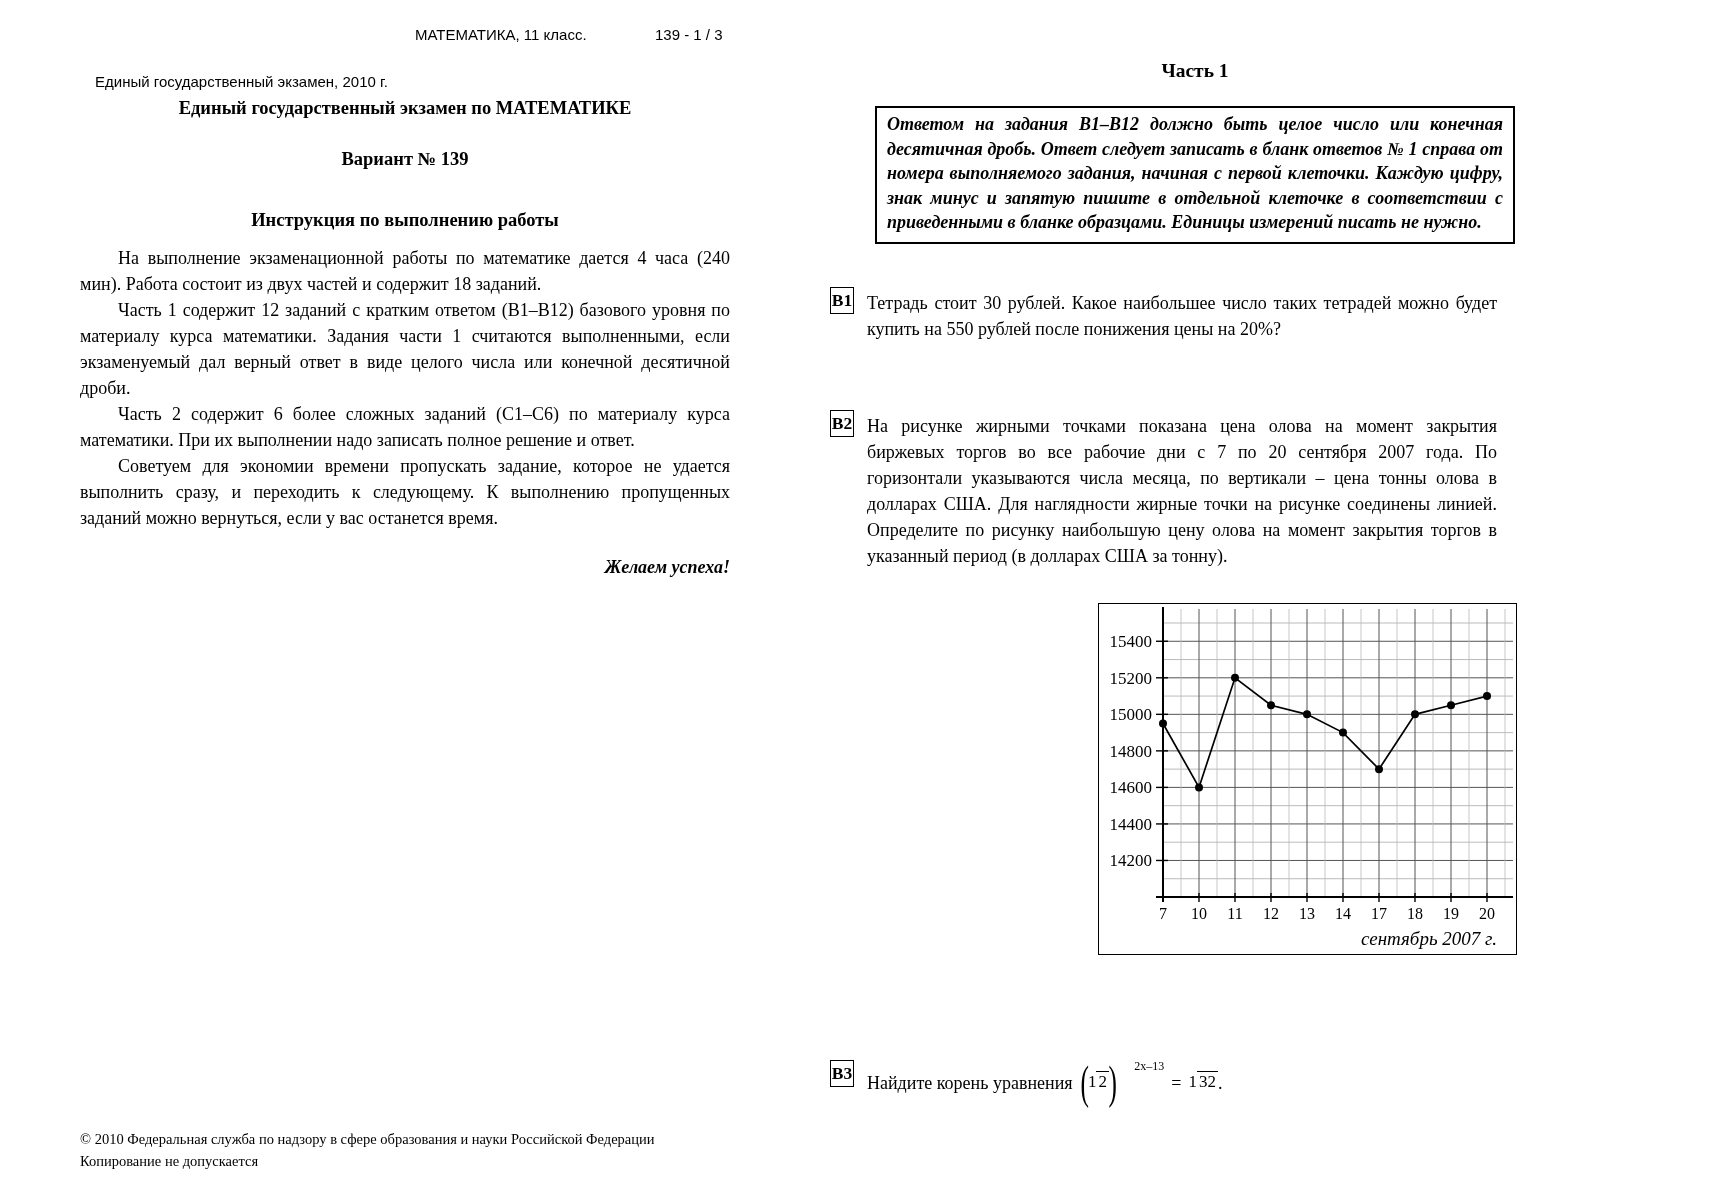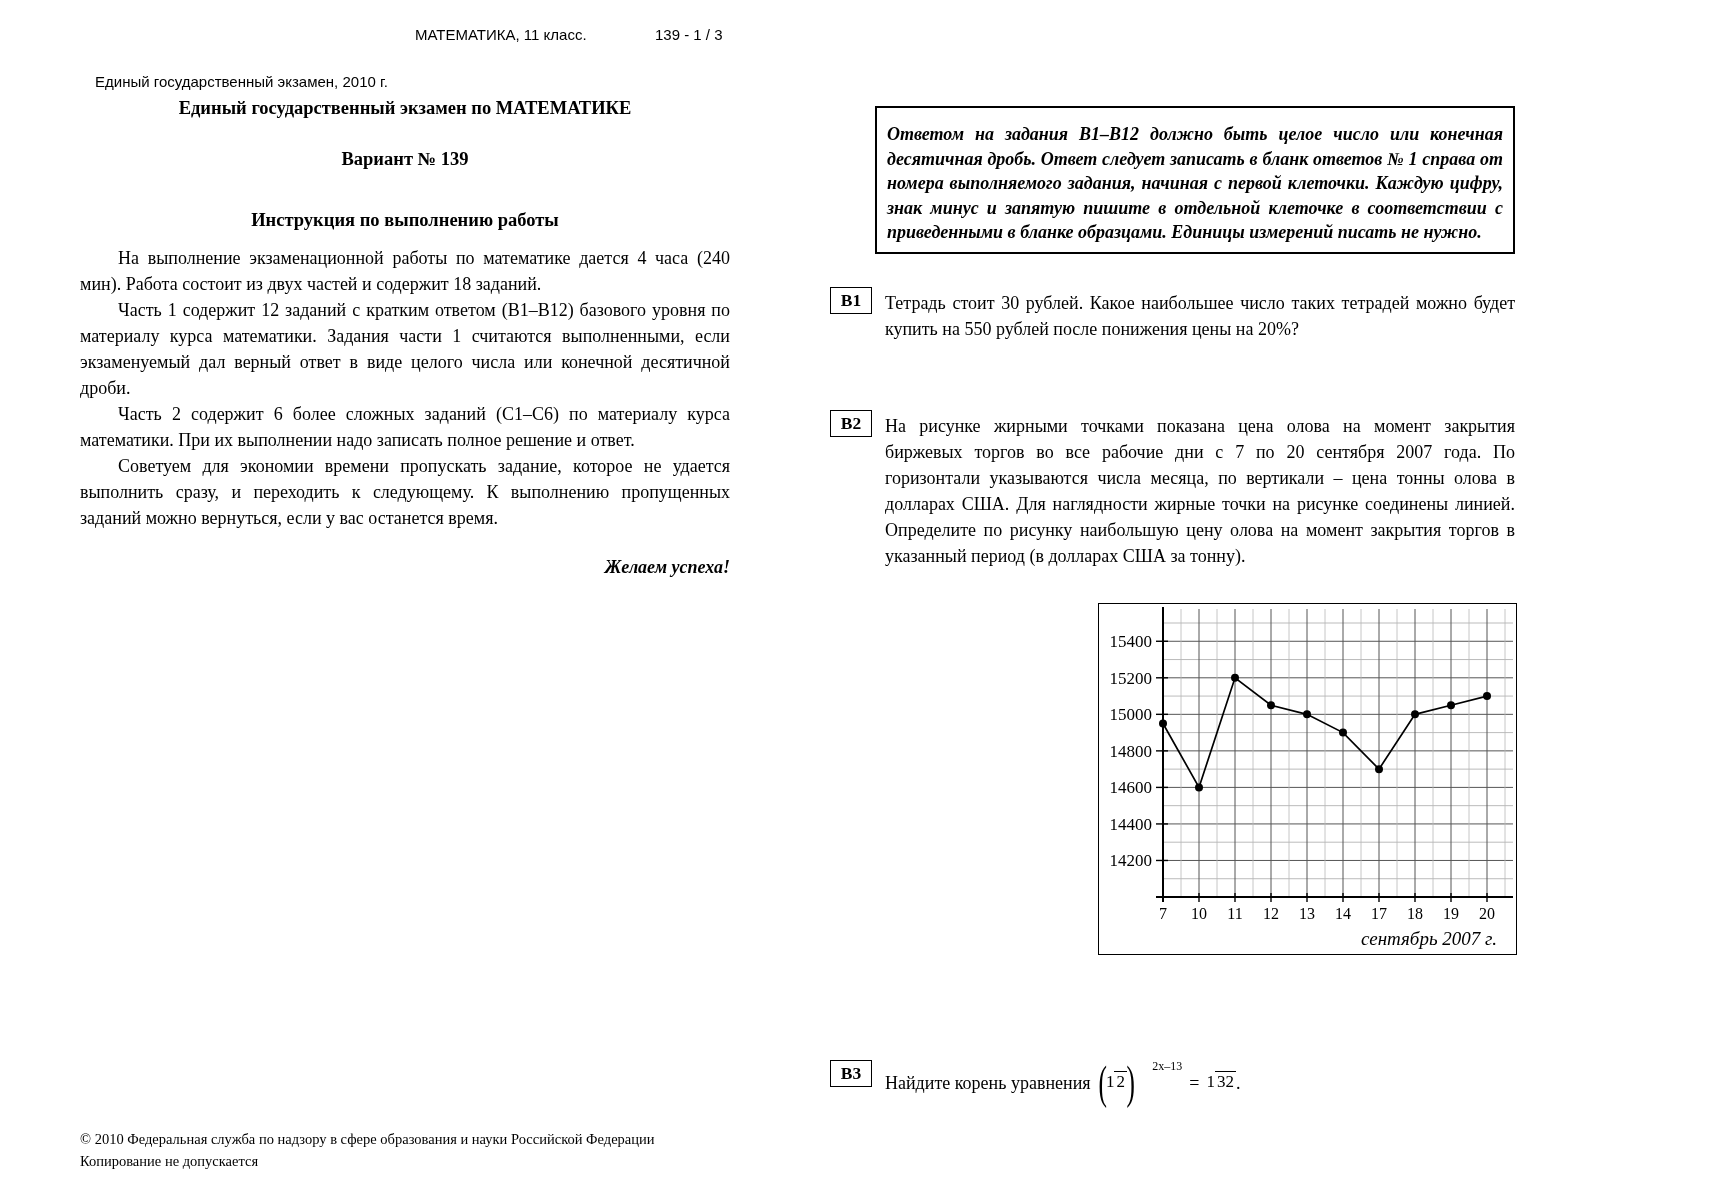--- a/index.html
+++ b/index.html
@@ -27,26 +27,26 @@
   
   .footer{position:absolute;left:80px;top:1128px;width:650px;text-align:left;
           font-size:14.5px;line-height:22px;}
   .footer b{font-weight:normal;}
 
   
   .right-col{position:absolute;left:830px;top:60px;width:690px;height:1120px;}
   .part-head{position:absolute;top:0;left:45px;width:640px;text-align:center;
              font-weight:bold;font-size:19.5px;margin:0;}
   .instr-box{position:absolute;top:46px;left:45px;width:640px;box-sizing:border-box;
-             border:2px solid #000;padding:14px 10px 7px;
+             border:2px solid #000;padding:4px 10px 7px;
              font-weight:bold;font-style:italic;font-size:18px;line-height:24.5px;
              text-align:justify;margin:0;}
   .task{position:absolute;left:0;display:flex;gap:13px;align-items:flex-start;}
   .task-b1{top:230px;} .task-b2{top:353px;font-family:Liberation Serif, serif;} .task-b3{top:1003px;}
-  .badge{flex:none;width:42px;height:27px;border:1.5px solid #000;
+  .badge{flex:none;width:24px;height:27px;border:1.5px solid #000;
          display:flex;align-items:center;justify-content:center;
          font-weight:bold;font-size:17.5px;margin-top:-3px;box-sizing:border-box;}
   .task-text{width:630px;font-size:18px;line-height:26px;text-align:justify;margin:0;}
   .task-b3 .task-text{text-align:left;display:flex;align-items:center;flex-wrap:nowrap;}
 
   
   .eq{display:inline-flex;align-items:center;margin-left:8px;}
   .eq .paren{font-size:46px;font-weight:normal;line-height:0.85;transform:scaleX(0.55);margin:0 -4px;}
   .eq .frac{display:inline-block;text-align:center;font-size:17px;line-height:1.2;}
   .eq .frac .den{border-top:1.4px solid #000;padding:0 2px;}
@@ -73,20 +73,21 @@
   <p class="variant">Вариант № 139</p>
   <p class="instr-head">Инструкция по выполнению работы</p>
   <p class="para">На выполнение экзаменационной работы по математике дается 4 часа (240 мин). Работа состоит из двух частей и содержит 18 заданий.</p>
   <p class="para">Часть 1 содержит 12 заданий с кратким ответом (В1–В12) базового уровня по материалу курса математики. Задания части 1 считаются выполненными, если экзаменуемый дал верный ответ в виде целого числа или конечной десятичной дроби.</p>
   <p class="para">Часть 2 содержит 6 более сложных заданий (С1–С6) по материалу курса математики. При их выполнении надо записать полное решение и ответ.</p>
   <p class="para">Советуем для экономии времени пропускать задание, которое не удается выполнить сразу, и переходить к следующему. К выполнению пропущенных заданий можно вернуться, если у вас останется время.</p>
   <p class="wish">Желаем успеха!</p>
 </div>
 
 <div class="right-col">
+  <p class="part-head">Часть 1</p>
 
   <p class="instr-box">Ответом на задания В1–В12 должно быть целое число или конечная десятичная дробь. Ответ следует записать в бланк ответов № 1 справа от номера выполняемого задания, начиная с первой клеточки. Каждую цифру, знак минус и запятую пишите в отдельной клеточке в соответствии с приведенными в бланке образцами. Единицы измерений писать не нужно.</p>
 
   <div class="task task-b1">
     <div class="badge">В1</div>
     <p class="task-text">Тетрадь стоит 30 рублей. Какое наибольшее число таких тетрадей можно будет купить на 550 рублей после понижения цены на 20%?</p>
   </div>
 
   <div class="task task-b2">
     <div class="badge">В2</div>

